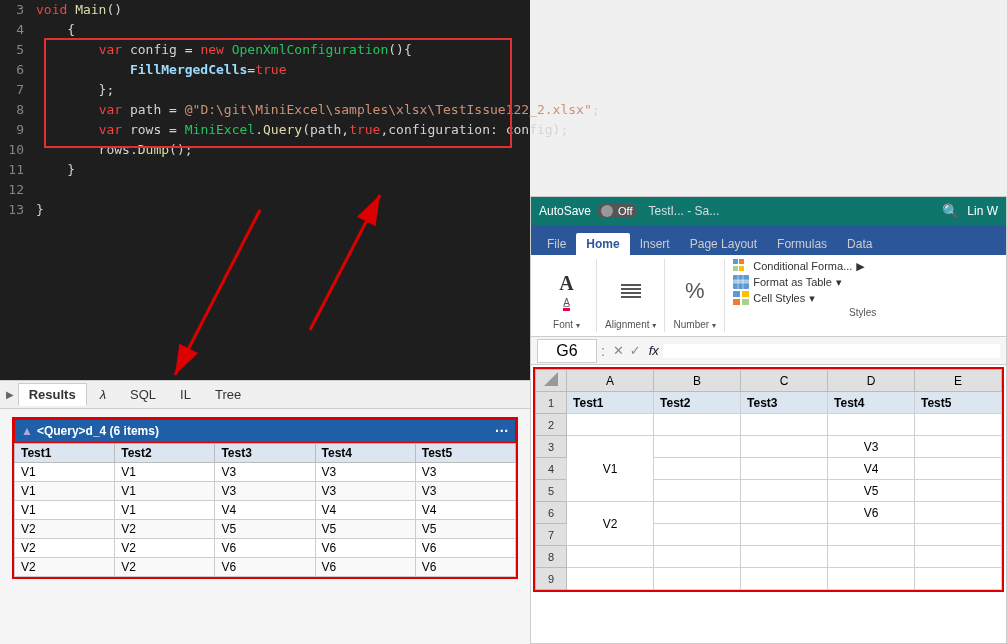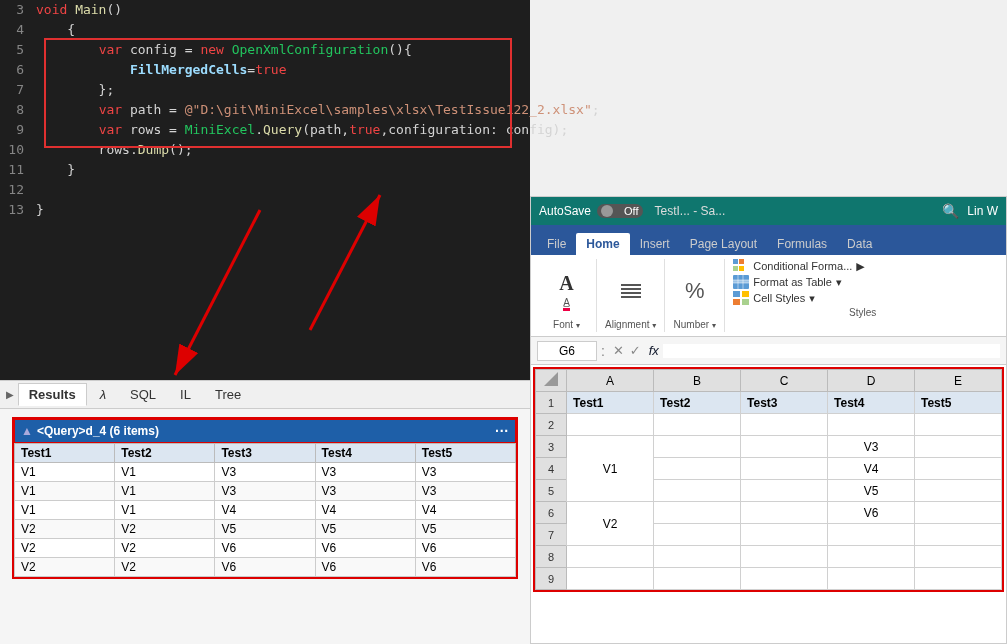--- a/index.html
+++ b/index.html
@@ -167,21 +167,21 @@
       font-size: 12px;
     }
     .autosave-bar .as-label { margin-right: 6px; }
     .autosave-toggle {
       background: #555;
       border-radius: 10px;
       padding: 1px 4px;
       font-size: 11px;
       display: flex;
       align-items: center;
-      gap: 11px;
+      gap: 5px;
     }
     .autosave-toggle .toggle-circle {
       width: 12px; height: 12px;
       background: #999;
       border-radius: 50%;
       display: inline-block;
     }
     .autosave-bar .title-area {
       margin-left: 12px;
       font-size: 12px;
@@ -294,21 +294,21 @@
       height: 28px;
       padding: 0 6px;
       gap: 4px;
     }
     .cell-ref-box {
       background: white;
       border: 1px solid #ccc;
       padding: 2px 6px;
       min-width: 60px;
       text-align: center;
-      font-size: 12px;
+      font-size: 16px;
     }
     .formula-bar-sep {
       color: #888;
       font-size: 14px;
     }
     .formula-bar-fx {
       color: #0f172a;
       font-size: 13px;
       font-style: italic;
     }

